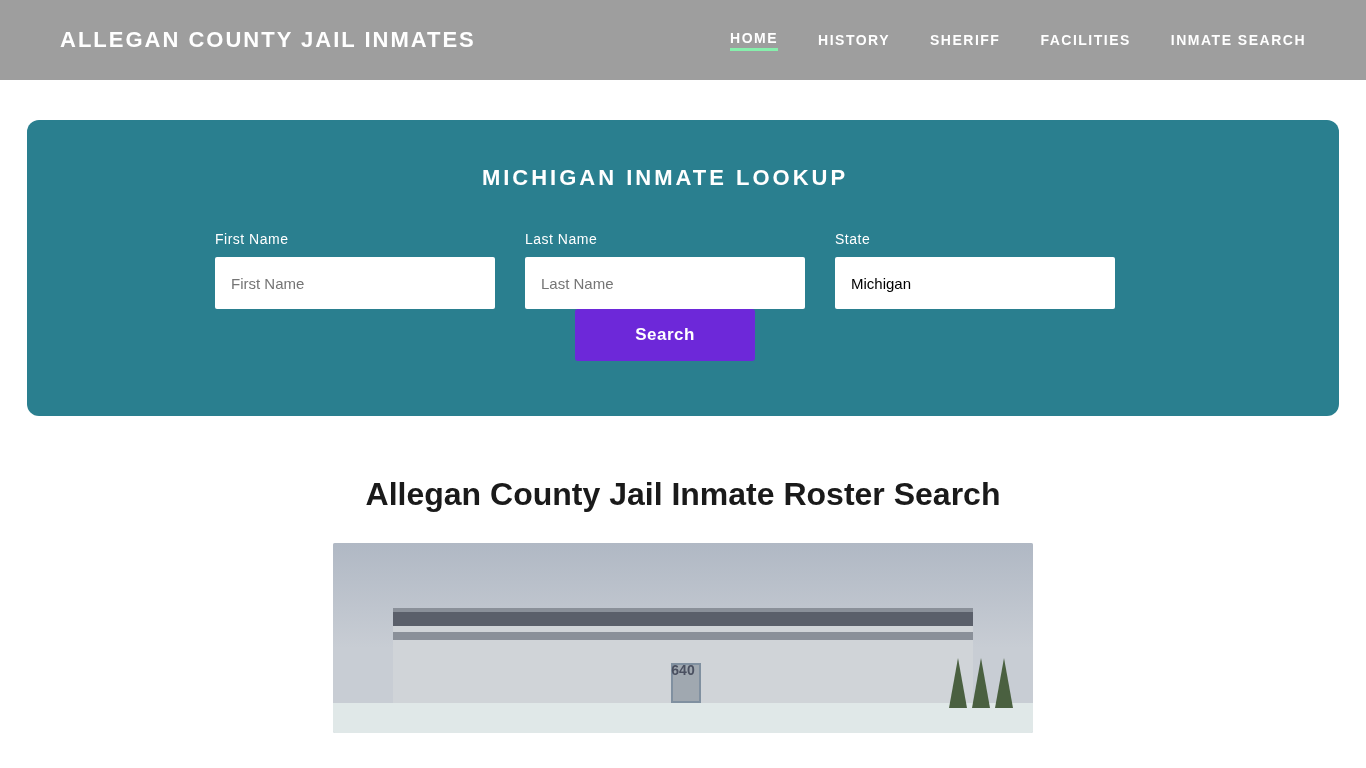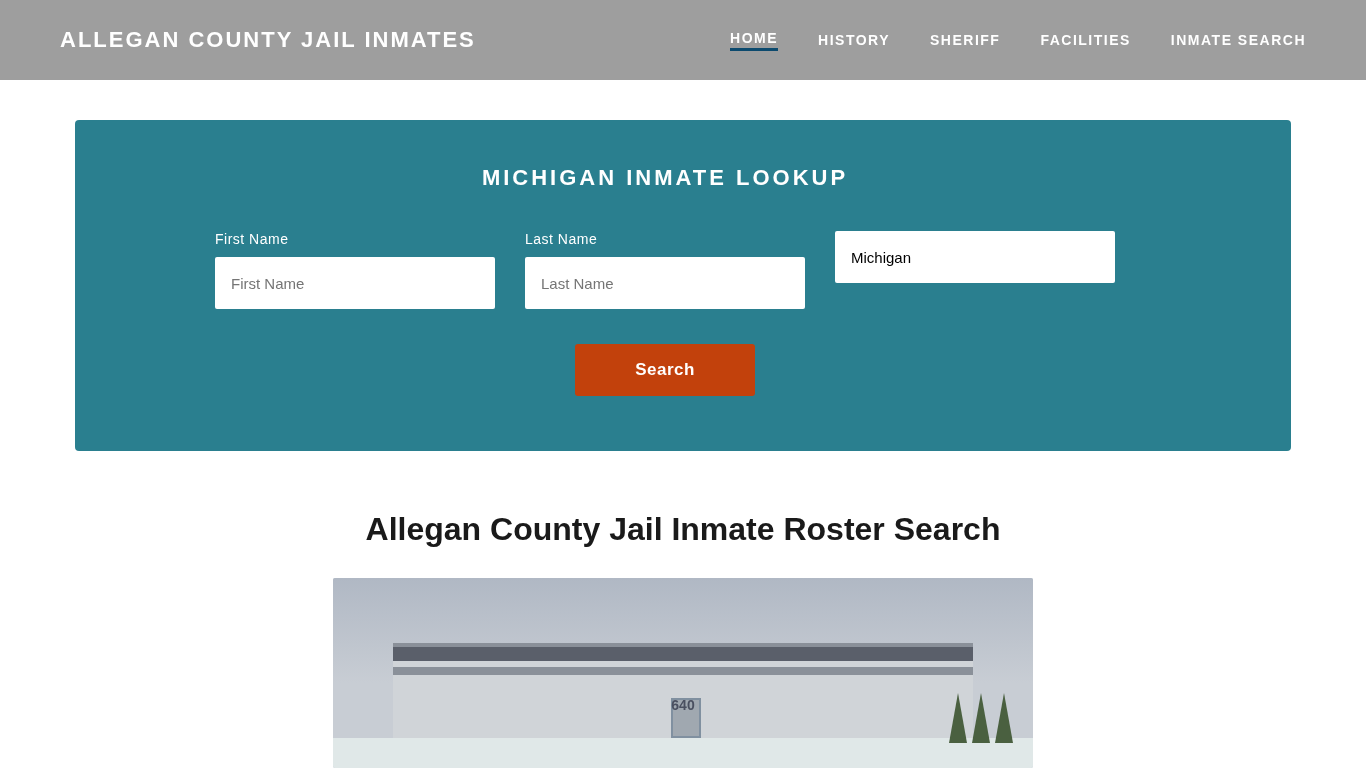--- a/index.html
+++ b/index.html
@@ -44,48 +44,47 @@
       color: #ffffff;
       font-size: 14px;
       font-weight: 700;
       letter-spacing: 1.5px;
       text-transform: uppercase;
       cursor: pointer;
       text-decoration: none;
     }
 
     .nav-item.active {
-      border-bottom: 3px solid #0c4a6e;
+      border-bottom: 3px solid #86efac;
       padding-bottom: 2px;
     }
 
     
     .search-panel {
       background: #2a7f8f;
       margin: 40px auto;
-      width: 1216px;
-      border-radius: 4px;
+      width: 1312px;
+      border-radius: 12px;
       padding: 45px 96px 55px 60px;
     }
 
     .search-panel-title {
       text-align: center;
       color: #ffffff;
       font-size: 22px;
       font-weight: 700;
       letter-spacing: 3px;
       text-transform: uppercase;
       margin-bottom: 40px;
     }
 
     .search-fields {
       display: flex;
       gap: 30px;
       justify-content: center;
-      margin-bottom: 35px;
     }
 
     .field-group {
       display: flex;
       flex-direction: column;
       gap: 10px;
     }
 
     .field-label {
       color: #ffffff;
@@ -118,21 +117,21 @@
       color: #000000;
       font-weight: 500;
     }
 
     .search-button-row {
       display: flex;
       justify-content: center;
     }
 
     .search-button {
-      background: #c2410c;
+      background: #6d28d9;
       color: #ffffff;
       border: none;
       border-radius: 3px;
       padding: 16px 60px;
       font-size: 17px;
       font-weight: 600;
       cursor: pointer;
       letter-spacing: 0.5px;
     }
 
@@ -266,20 +265,21 @@
       <label class="field-label">First Name</label>
       <input class="field-input first-name" type="text" placeholder="First Name" style="">
     </div>
 
     <div class="field-group">
       <label class="field-label">Last Name</label>
       <input class="field-input last-name" type="text" placeholder="Last Name" style="">
     </div>
 
     <div class="field-group">
+      <label class="field-label">State</label>
       <input class="field-input state" type="text" value="Michigan" style="">
     </div>
   </div>
 
   <div class="search-button-row">
     <button class="search-button">Search</button>
   </div>
 </div>
 
 <div class="main-content">

